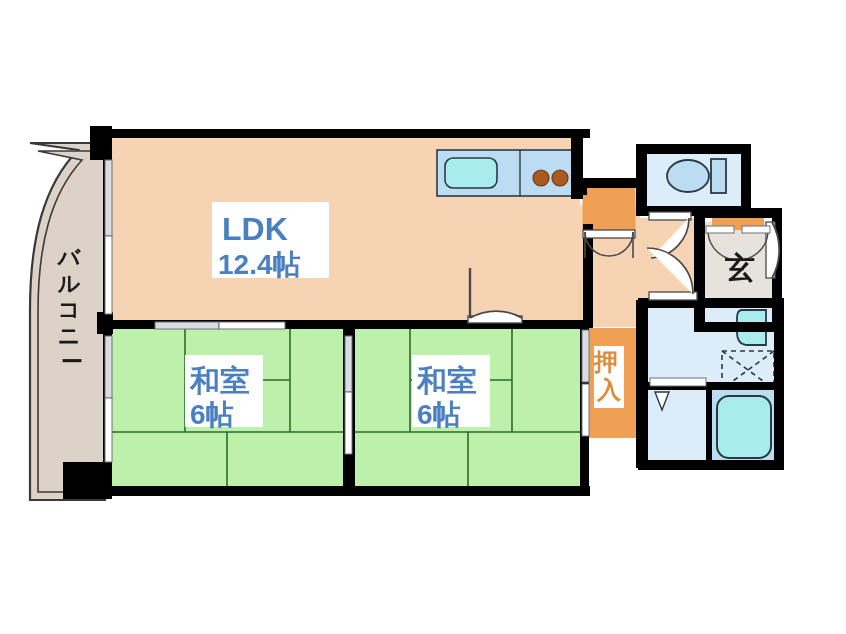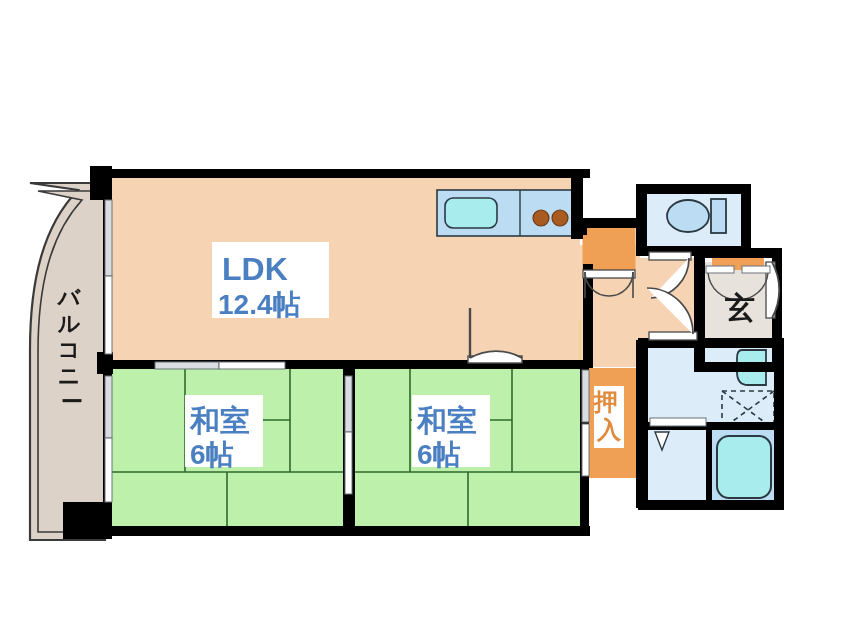--- a/index.html
+++ b/index.html
@@ -11,21 +11,20 @@
     width: 846px;
     height: 634px;
     overflow: hidden;
     font-family: "Liberation Sans", sans-serif;
   }
   #floorplan-root {
     position: relative;
     width: 846px;
     height: 486px;
     background: #ffffff;
-    margin-top: 40px;
   }
   svg#plan {
     display: block;
     width: 846px;
     height: 634px;
   }
   .lbl {
     font-family: "Liberation Sans", sans-serif;
     font-weight: bold;
   }

